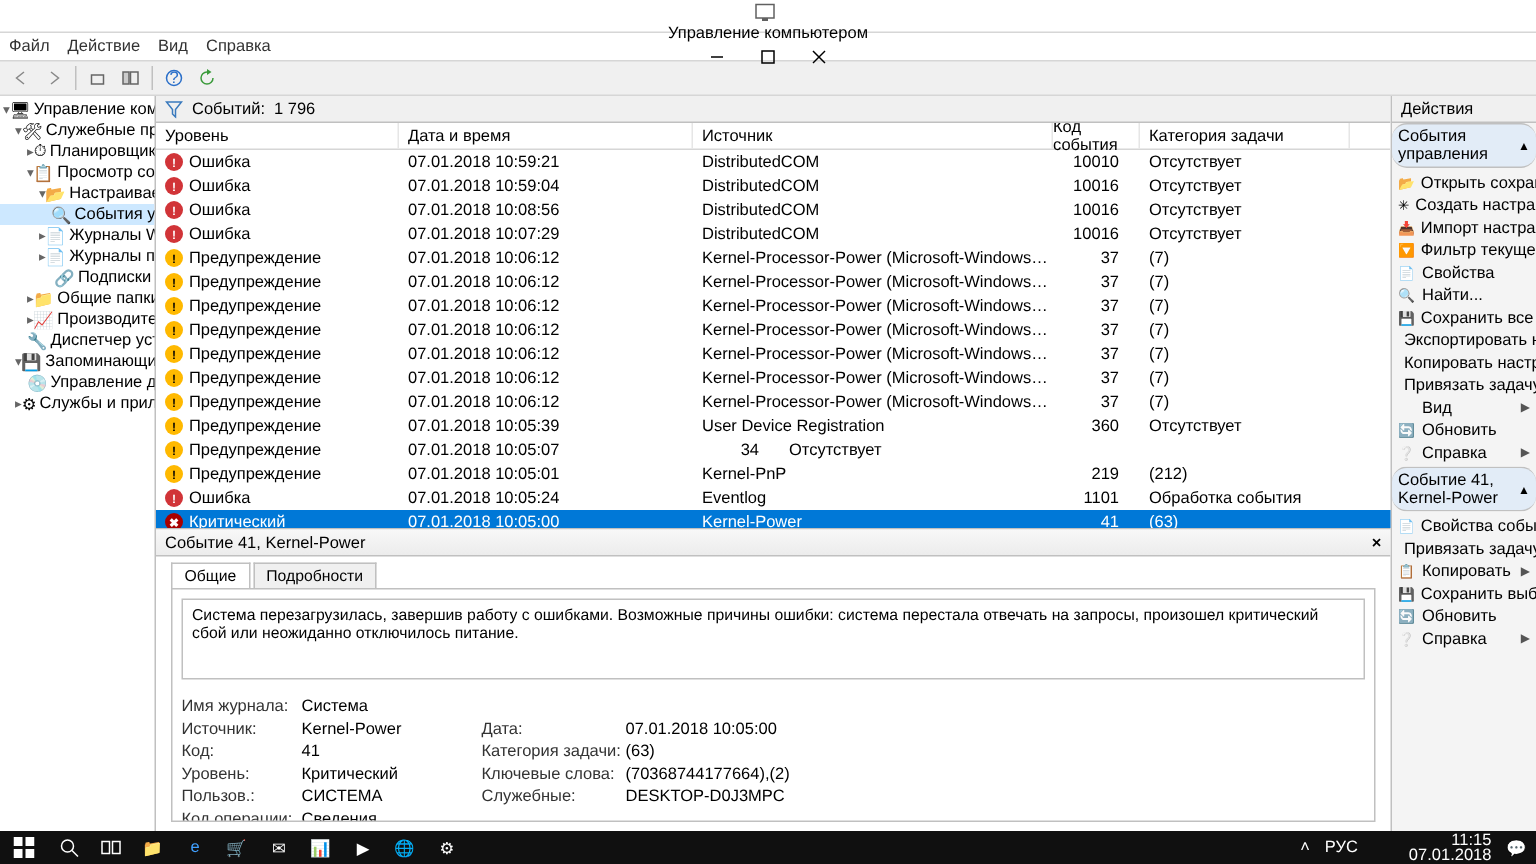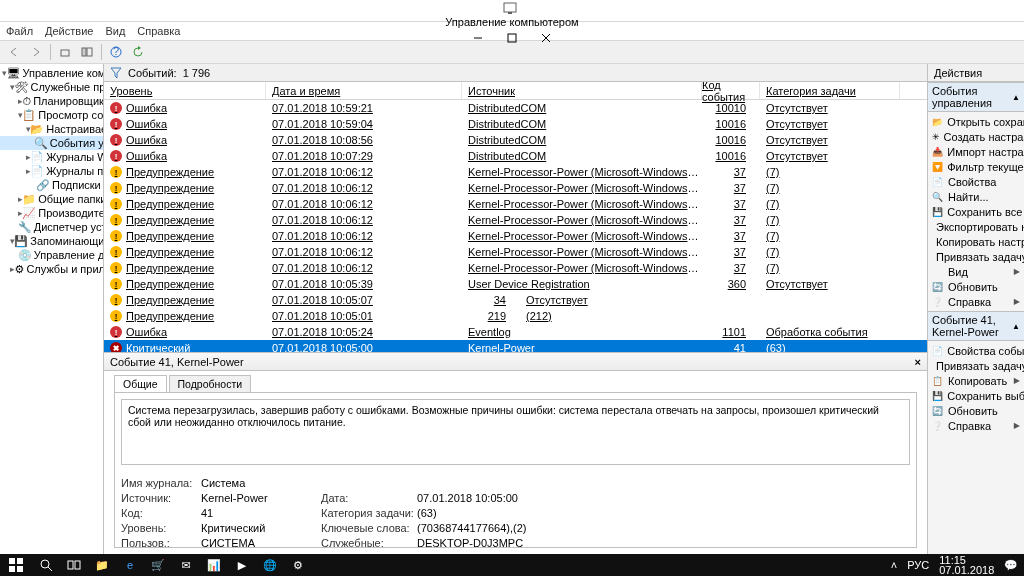--- a/index.html
+++ b/index.html
@@ -14,21 +14,21 @@
 .tbtn { width: 20px; height: 20px; display: flex; align-items: center; justify-content: center; }
 .tdiv { width: 1px; height: 16px; background: #c0c0c0; margin: 0 2px; }
 .panes { display: flex; height: calc(100% - 22px - 18px - 24px - 22px); }
 .tree { width: 104px; border-right: 1px solid #c0c0c0; overflow: hidden; padding: 2px 0; }
 .tree-item { display: flex; align-items: center; height: 14px; padding-left: 2px; white-space: nowrap; color: #000; }
 .tree-item .tw { width: 10px; text-align: center; color: #666; font-size: 9px; }
 .tree-item .ti { width: 14px; height: 12px; display: inline-flex; align-items: center; justify-content: center; margin-right: 2px; }
 .tree-item.sel { background: #cde8ff; }
 .center { flex: 1; display: flex; flex-direction: column; overflow: hidden; border-right: 1px solid #c0c0c0; }
 .summary { height: 18px; background: #f0f0f0; border-bottom: 1px solid #c0c0c0; display: flex; align-items: center; padding-left: 6px; gap: 6px; }
-.eventgrid { flex: 1; overflow: hidden; position: relative; text-decoration: underline; }
+.eventgrid { flex: 1; overflow: hidden; position: relative; }
 .grid-head { display: flex; background: #fff; border-bottom: 1px solid #d6d6d6; height: 18px; align-items: center; }
 .grid-head .col { padding-left: 6px; border-right: 1px solid #e6e6e6; height: 100%; display:flex; align-items:center;}
 .grid-body { overflow-y: scroll; height: calc(100% - 18px); }
 .row { display: flex; height: 16px; align-items: center; }
 .row.sel { background: #0078d7; color: #fff; }
 .row .cell { padding-left: 6px; overflow: hidden; white-space: nowrap; text-overflow: ellipsis; }
 .col-level { width: 162px; display:flex; align-items:center; gap:4px;}
 .col-date { width: 196px; }
 .col-src { width: 240px; }
 .col-id { width: 58px; text-align: right; padding-right: 14px; padding-left:0 !important;}
@@ -36,35 +36,35 @@
 .lvlico { width: 12px; height: 12px; border-radius: 50%; display: inline-flex; align-items:center; justify-content:center; font-size:8px; color:#fff; font-weight:bold;}
 .lvlico.err { background: #d13438; }
 .lvlico.warn { background: #ffb900; color:#000;}
 .lvlico.crit { background: #a80000; }
 .details { height: 202px; border-top: 1px solid #c0c0c0; display: flex; flex-direction: column; }
 .details-hdr { height: 18px; background: linear-gradient(#f8f8f8,#ececec); border-bottom: 1px solid #c0c0c0; display: flex; align-items: center; padding: 0 6px; justify-content: space-between; }
 .details-tabs { display:flex; gap:2px; padding:4px 10px 0 10px; }
 .dtab { padding:2px 8px; border:1px solid #c0c0c0; border-bottom:none; background:#fff; font-size:10.5px;}
 .dtab.inactive{ background:#f0f0f0;}
 .details-body { flex:1; border:1px solid #c0c0c0; margin:0 10px 6px 10px; padding:6px; overflow:hidden;}
-.msgbox{ border:1px solid #c0c0c0; padding:4px 6px; height:66px; margin-bottom:8px; font-size:10.5px;}
+.msgbox{ border:1px solid #c0c0c0; padding:4px 6px; height:54px; margin-bottom:8px; font-size:10.5px;}
 .props { display:grid; grid-template-columns:80px 120px 96px 180px; row-gap:3px; font-size:10.5px;margin-top:12px;}
 .props .k{color:#333;}
 .actions { width: 96px; background:#f4f4f4; display:flex; flex-direction:column;}
 .actions-hdr{ height:18px; background:#f0f0f0; border-bottom:1px solid #c0c0c0; padding-left:6px; display:flex; align-items:center; font-weight:normal;}
-.actions-sub{ background:#e2ecf7; border-top:1px solid #c0c0c0; border-bottom:1px solid #c0c0c0; padding:2px 4px; display:flex; justify-content:space-between; align-items:center; font-size:10.5px;}
+.actions-sub{ background:#e2ecf7; border-top:1px solid #c0c0c0; border-bottom:1px solid #c0c0c0; padding:2px 4px; display:flex; justify-content:space-between; align-items:center; font-size:10.5px;border-radius:10px;}
 .actions-list{ padding:2px 0;}
 .act{ display:flex; align-items:center; height:15px; padding:0 4px; gap:4px; white-space:nowrap; overflow:hidden; font-size:10.5px;}
 .act .ai{width:12px; height:12px; display:inline-flex; align-items:center; justify-content:center; font-size:9px;}
 .act .arrow{margin-left:auto; font-size:8px; color:#555;}
 .taskbar{ position:absolute; bottom:0; left:0; right:0; height:22px; background:#101010; display:flex; align-items:center;}
 .taskbar .start{width:32px; height:22px; display:flex; align-items:center; justify-content:center;}
 .taskbar .tbico{width:28px; height:22px; display:flex; align-items:center; justify-content:center; color:#fff;}
 .tray{margin-left:auto; display:flex; align-items:center; color:#fff; gap:10px; padding-right:6px; font-size:10px;}
-.tray .clock{line-height:10px;}
+.tray .clock{text-align:right; line-height:10px;margin-left:24px;}
 svg{display:block;}
 </style>
 </head>
 <body>
 
 <div class="titlebar">
   <span class="icon">
     <svg width="16" height="16">
         <rect x="2" y="3" width="12" height="9" fill="none" stroke="#606060"></rect>
         <rect x="6" y="12" width="4" height="2" fill="#606060"></rect>
@@ -363,20 +363,21 @@
             <div class="cell col-date">07.01.2018 10:05:07</div>
             <div class="cell col-id">34</div>
             <div class="cell col-cat">Отсутствует</div>
           </div>
           <div class="row">
             <div class="cell col-level">
               <span class="lvlico warn">!</span>
               <span>Предупреждение</span>
             </div>
             <div class="cell col-date">07.01.2018 10:05:01</div>
+            <div class="cell col-src">Kernel-PnP</div>
             <div class="cell col-id">219</div>
             <div class="cell col-cat">(212)</div>
           </div>
           <div class="row">
             <div class="cell col-level">
               <span class="lvlico err">!</span>
               <span>Ошибка</span>
             </div>
             <div class="cell col-date">07.01.2018 10:05:24</div>
             <div class="cell col-src">Eventlog</div>

